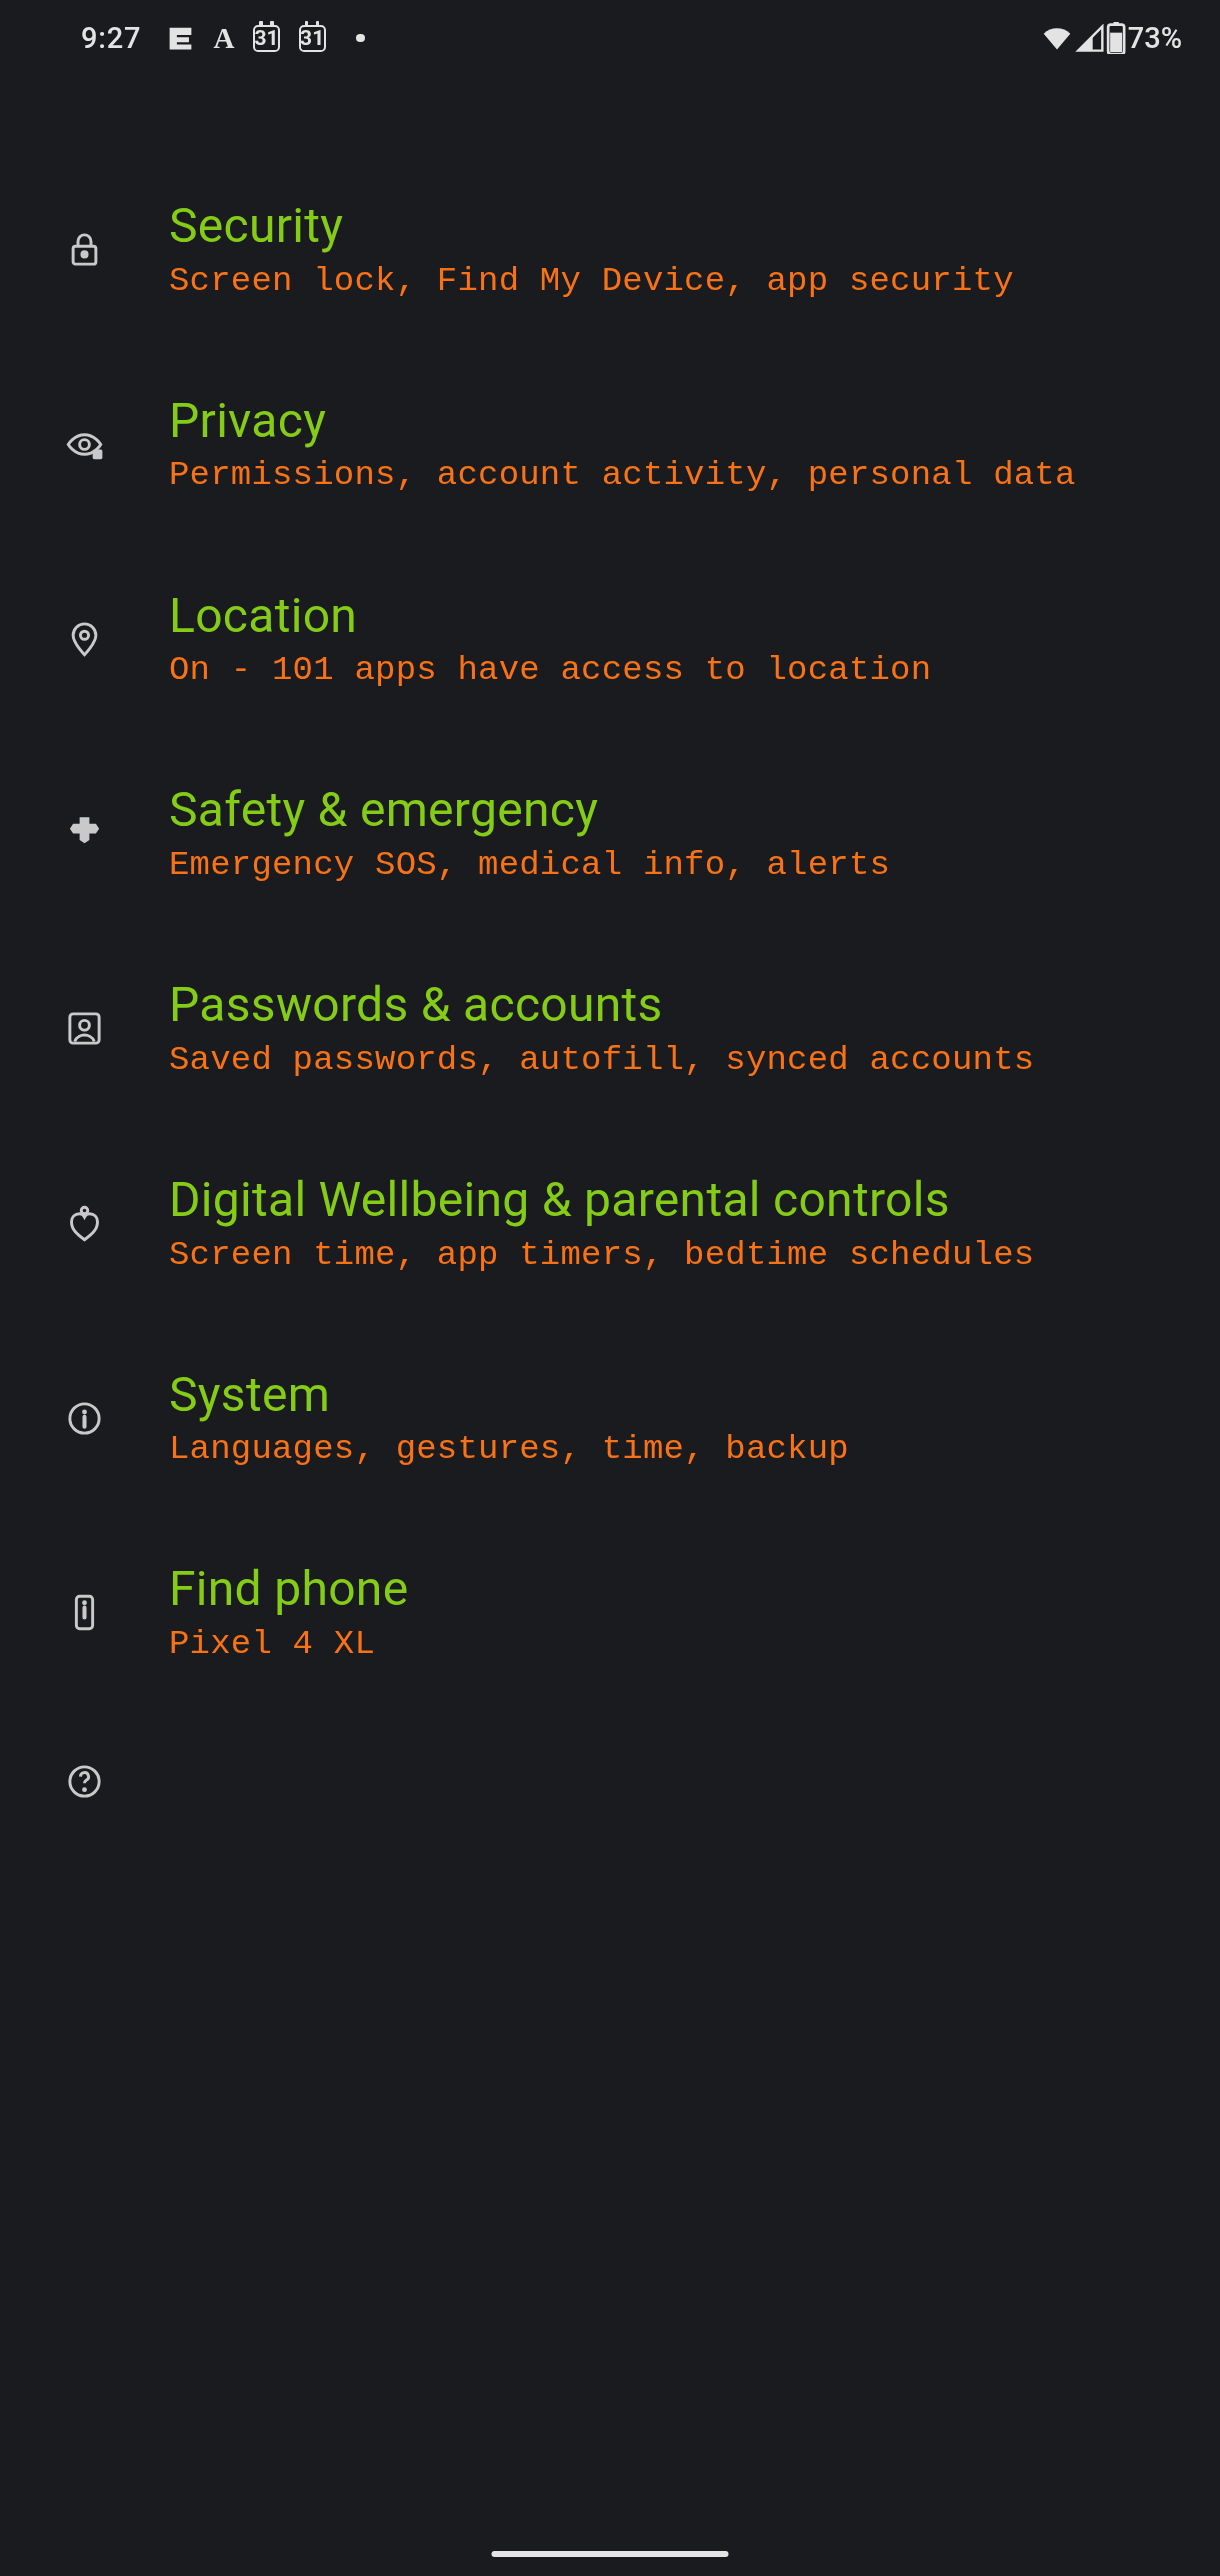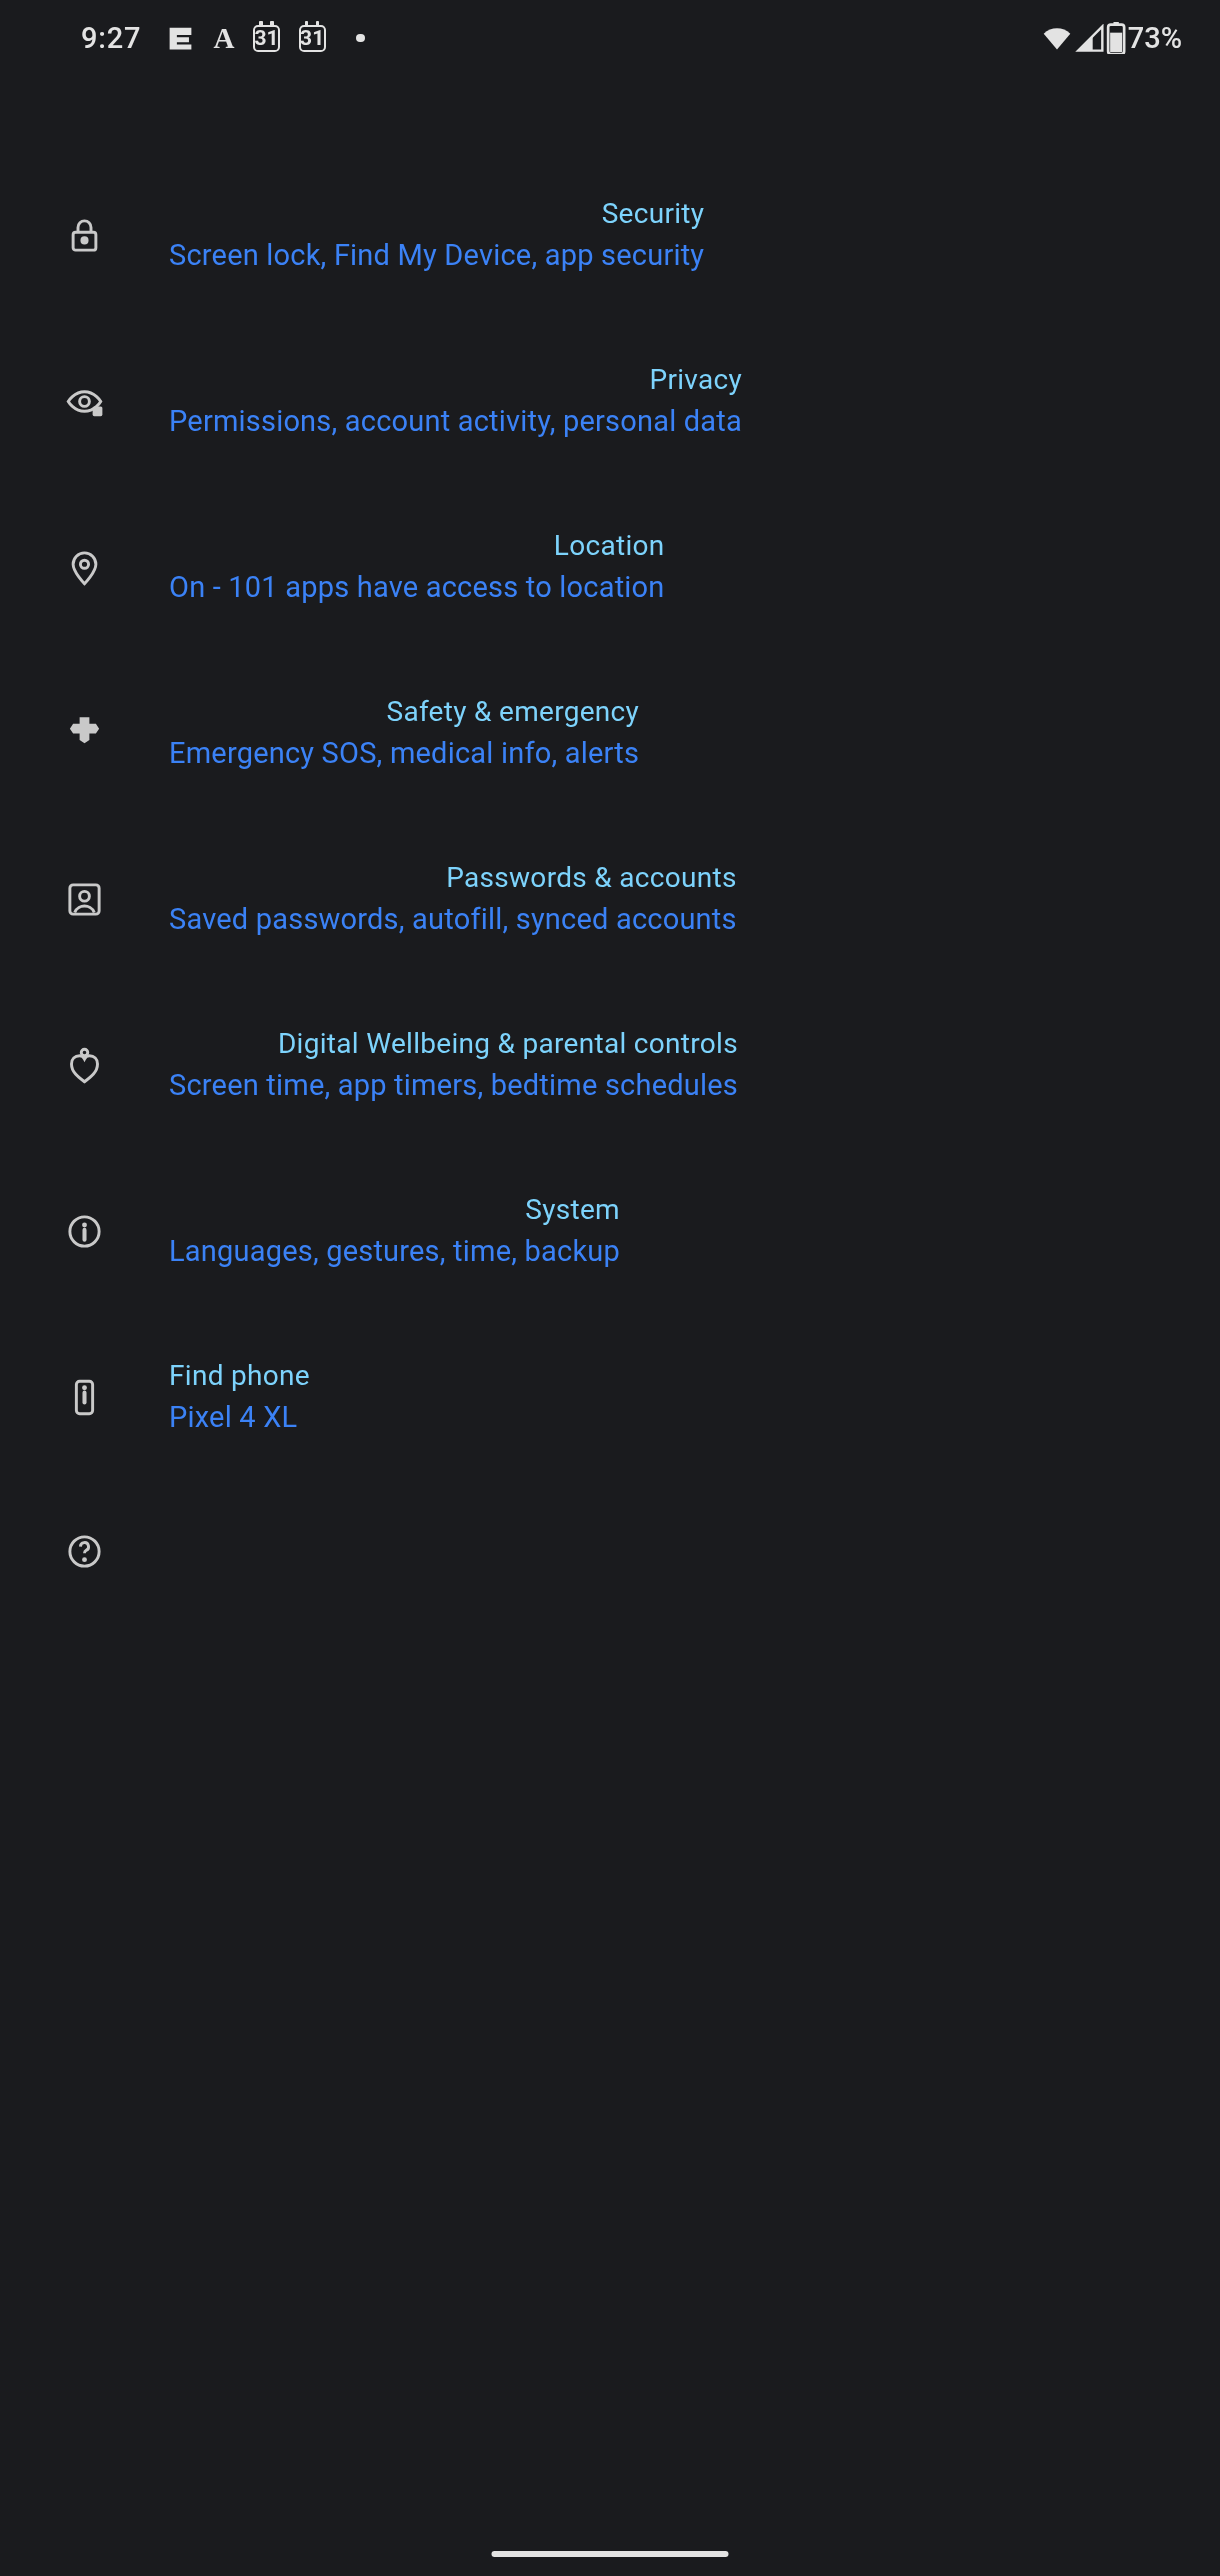--- a/index.html
+++ b/index.html
@@ -62,31 +62,31 @@
     color: #c9c9c9;
   }
   .setting-icon svg { width: 39px; height: 39px; }
   .setting-text {
     display: flex;
     flex-direction: column;
     gap: 8.5px;
     line-height: 1.15;
   }
   .setting-title {
-    font-size: 28px;
+    font-size: 48px;
     font-weight: 400;
-    color: #7dd3fc;
+    color: #84cc16;
     letter-spacing: 0.3px;
-    text-align: right;
   }
   .setting-sub {
-    font-size: 29px;
+    font-size: 34px;
     font-weight: 400;
-    color: #3b82f6;
+    color: #f97316;
     letter-spacing: 0.2px;
+    font-family: Liberation Mono, monospace;
   }
 
   
   .nav-pill {
     position: absolute;
     bottom: 18.6px;
     left: 50%;
     transform: translateX(-50%);
     width: 237px;
     height: 6.8px;

